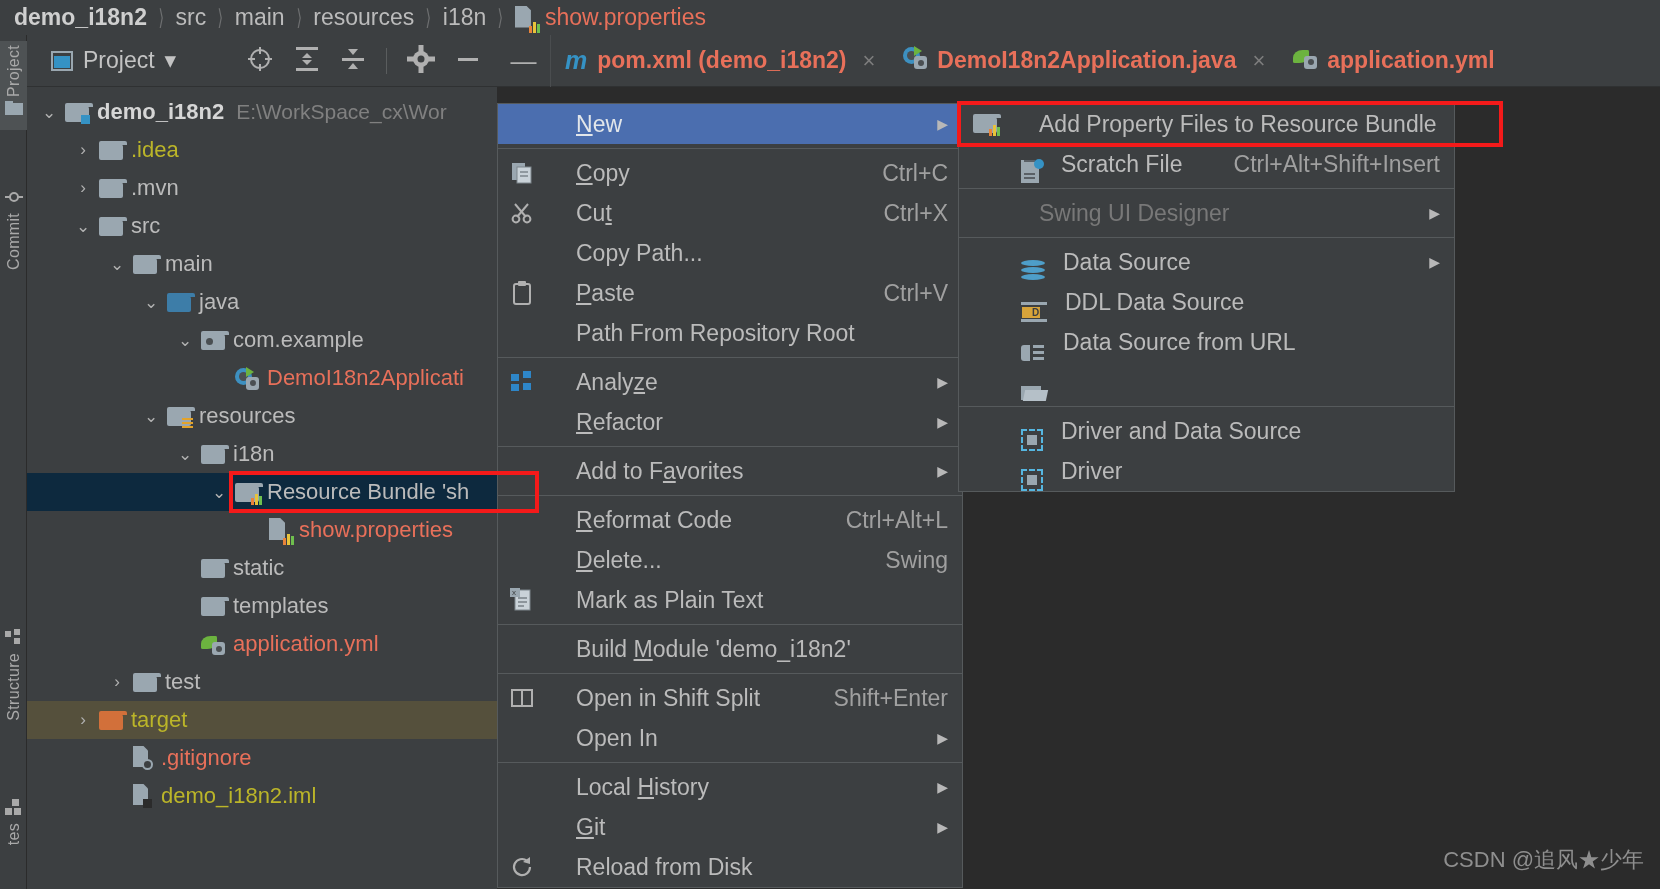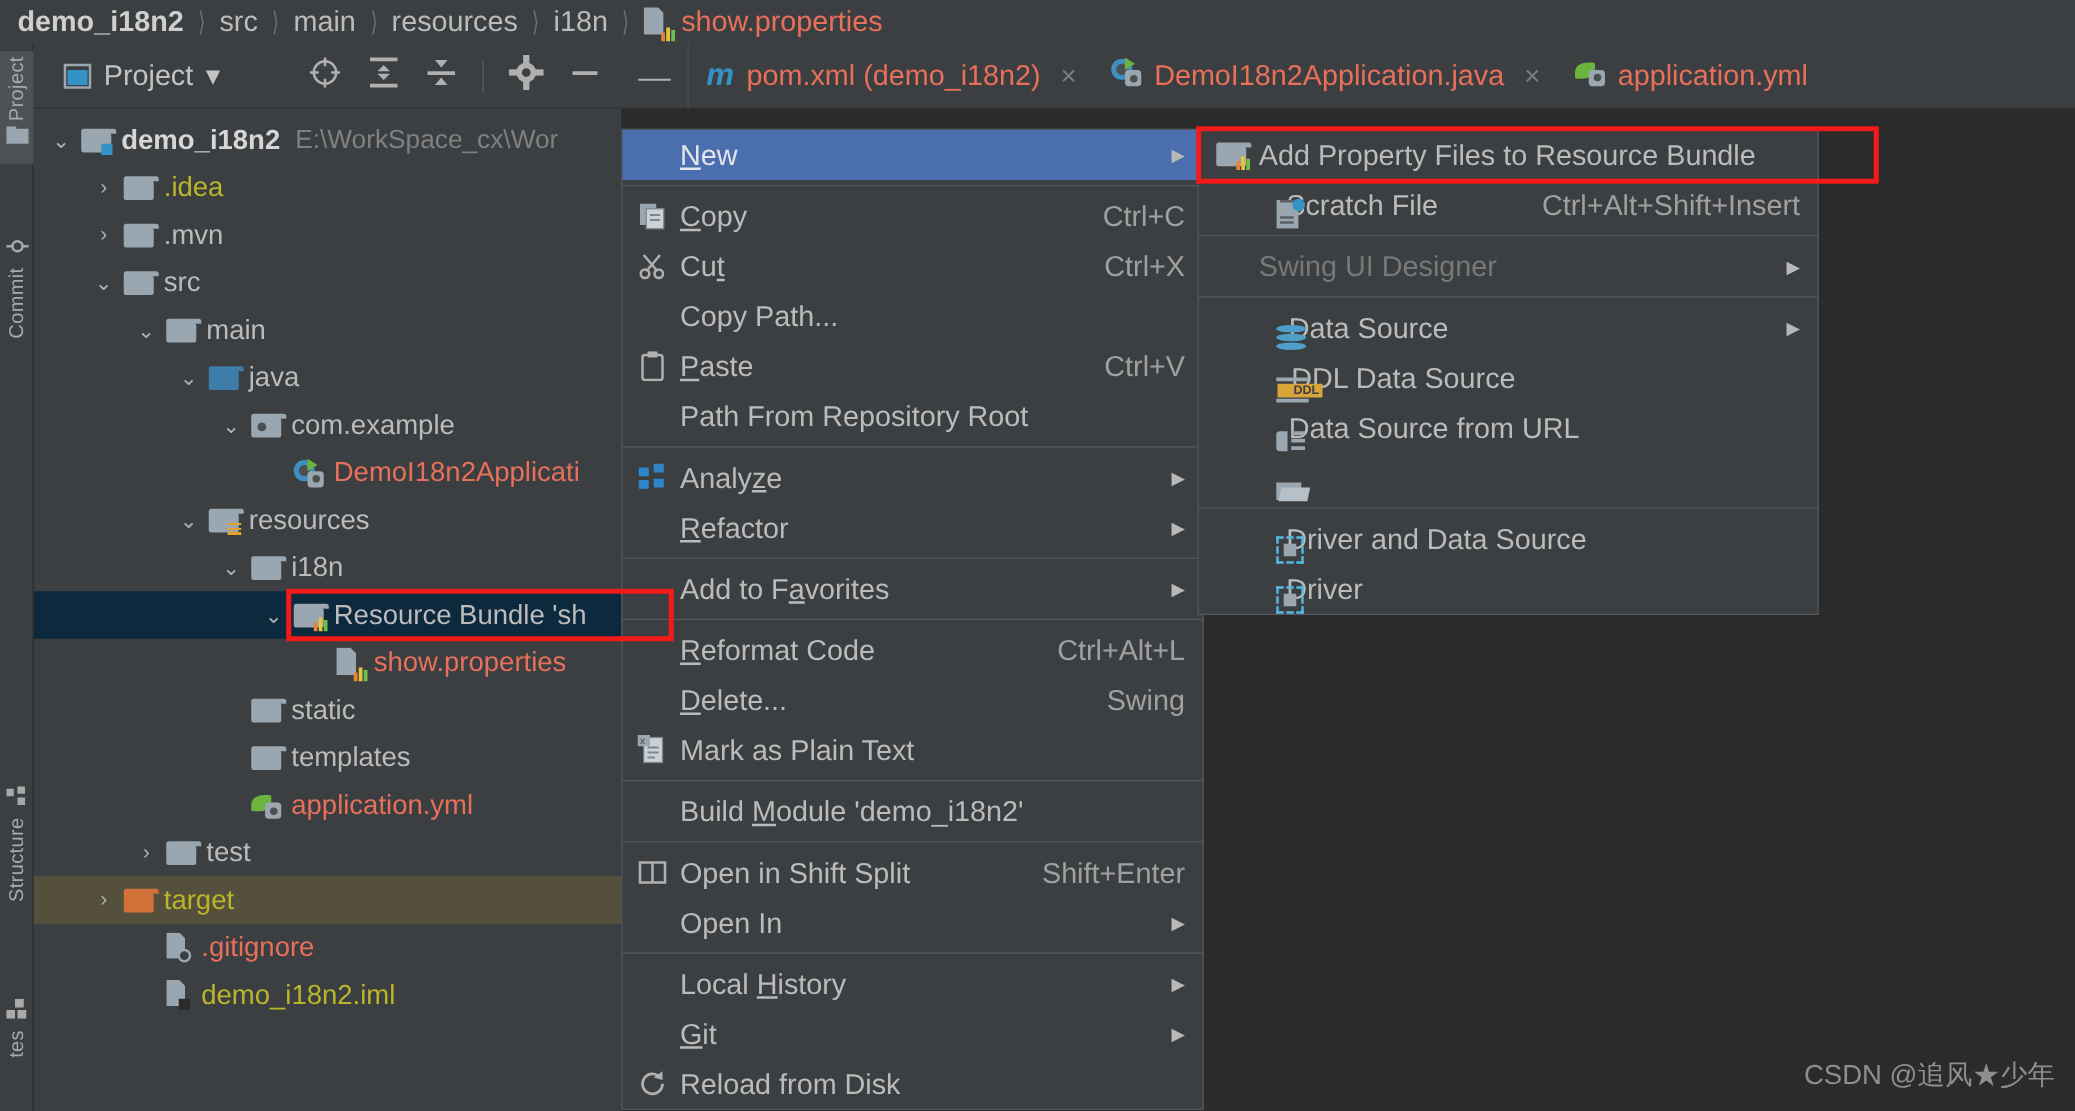--- a/index.html
+++ b/index.html
@@ -107,58 +107,58 @@
   .imlico .sheet { position: absolute; left: 0; top: 0; width: 15px; height: 21px; background: #9aa7b0; clip-path: polygon(0 0, 70% 0, 100% 22%, 100% 100%, 0 100%); }
   .imlico .sq { position: absolute; right: 1px; bottom: 0; width: 9px; height: 9px; background: #2b2b2b; }
 
   
   .tabbar {
     position: absolute; left: 497px; top: 35px; width: 1163px; height: 52px;
     background: #3c3f41; display: flex; align-items: center;
     border-bottom: 1px solid #2f3132;
   }
   .tab { display: flex; align-items: center; height: 52px; padding: 0 14px; gap: 10px; font-size: 23px; }
-  .tab-label { color: #e8705a; white-space: nowrap; }
+  .tab-label { color: #e8705a; white-space: nowrap; font-weight: bold; }
   .tab-close { color: #7d7d7d; font-size: 22px; margin-left: 6px; }
   .mico { color: #3592c4; font-style: italic; font-weight: bold; font-size: 25px; }
 
   .editor-bg { position: absolute; left: 497px; top: 87px; width: 1163px; height: 802px; background: #2b2b2b; }
 
   
   .ctxmenu {
     position: absolute; left: 497px; top: 103px; width: 466px;
     background: #3c3f41; border: 1px solid #565a5c; z-index: 50;
     font-size: 23px; color: #bbbbbb; padding: 0;
   }
   .mi { position: relative; display: flex; align-items: center; height: 40px; padding-left: 46px; padding-right: 14px; }
   .mi.hl { background: #4b6eaf; }
   .mi.hl .mi-label { color: #e2e6ea; }
   .mi-icon { position: absolute; left: 12px; top: 50%; transform: translateY(-50%); width: 24px; height: 24px; }
-  .mi-label { white-space: nowrap; }
+  .mi-label { white-space: nowrap; margin-left: 32px; }
   .mi-short { margin-left: auto; color: #a0a0a0; white-space: nowrap; }
   .mi-arrow { margin-left: auto; color: #b8b8b8; font-size: 14px; }
   .mi-sep { height: 1px; background: #565a5c; margin: 4px 0; }
   .u { text-decoration: underline; }
 
   
   .submenu {
     position: absolute; left: 958px; top: 103px; width: 497px;
     background: #3c3f41; border: 1px solid #565a5c; z-index: 60;
     font-size: 23px; color: #bbbbbb;
   }
   .smi { position: relative; display: flex; align-items: center; height: 40px; padding-left: 48px; padding-right: 14px; }
   .smi.disabled .mi-label { color: #787878; }
   .smi-icon { position: absolute; left: 14px; top: 50%; transform: translateY(-50%); width: 26px; height: 24px; }
   .i-db { width: 24px; height: 22px; position: relative; }
   .i-db i { position: absolute; left: 0; width: 24px; height: 6px; border-radius: 50%; background: #4e9ec9; display:block; }
   .i-db i:nth-child(1){ top: 0; } .i-db i:nth-child(2){ top: 7px; } .i-db i:nth-child(3){ top: 14px; }
   .i-ddl { width: 26px; height: 20px; position: relative; }
   .i-ddl .t, .i-ddl .b { position:absolute; left:0; width:26px; height:3px; background:#9aa7b0; }
   .i-ddl .t { top: 0; } .i-ddl .b { bottom: 0; }
-  .i-ddl .m { position:absolute; left:1px; top:5px; width:36px; height:11px; background:#d8a43a; color:#3c3f41; font-size:10px; font-weight:bold; text-align:center; line-height:11px; font-family:"Liberation Sans",sans-serif;padding-left:10px; }
+  .i-ddl .m { position:absolute; left:1px; top:5px; width:18px; height:11px; background:#d8a43a; color:#3c3f41; font-size:10px; font-weight:bold; text-align:center; line-height:11px; font-family:"Liberation Sans",sans-serif;padding-left:10px; }
   .i-url { width: 24px; height: 18px; position: relative; }
   .i-url .lft { position:absolute; left:0; top:1px; width:9px; height:16px; background:#9aa7b0; border-radius:3px 0 0 3px; }
   .i-url .r1,.i-url .r2,.i-url .r3 { position:absolute; left:12px; width:11px; height:3px; background:#9aa7b0; }
   .i-url .r1{top:1px;} .i-url .r2{top:7px;} .i-url .r3{top:13px;}
   .i-openfolder { width: 26px; height: 18px; position: relative; }
   .i-openfolder .bk { position:absolute; left:0; top:2px; width:20px; height:14px; background:#9aa7b0; }
   .i-openfolder .fr { position:absolute; left:3px; top:6px; width:23px; height:11px; background:#b5c0c8; transform: skewX(-12deg); }
   .i-driver { width: 22px; height: 22px; border: 2px dashed #56b6e0; position: relative; }
   .i-driver:after { content:''; position:absolute; left:4px; top:4px; width:10px; height:10px; background:#9aa7b0; }
   .i-scratch { width: 22px; height: 24px; position: relative; }

